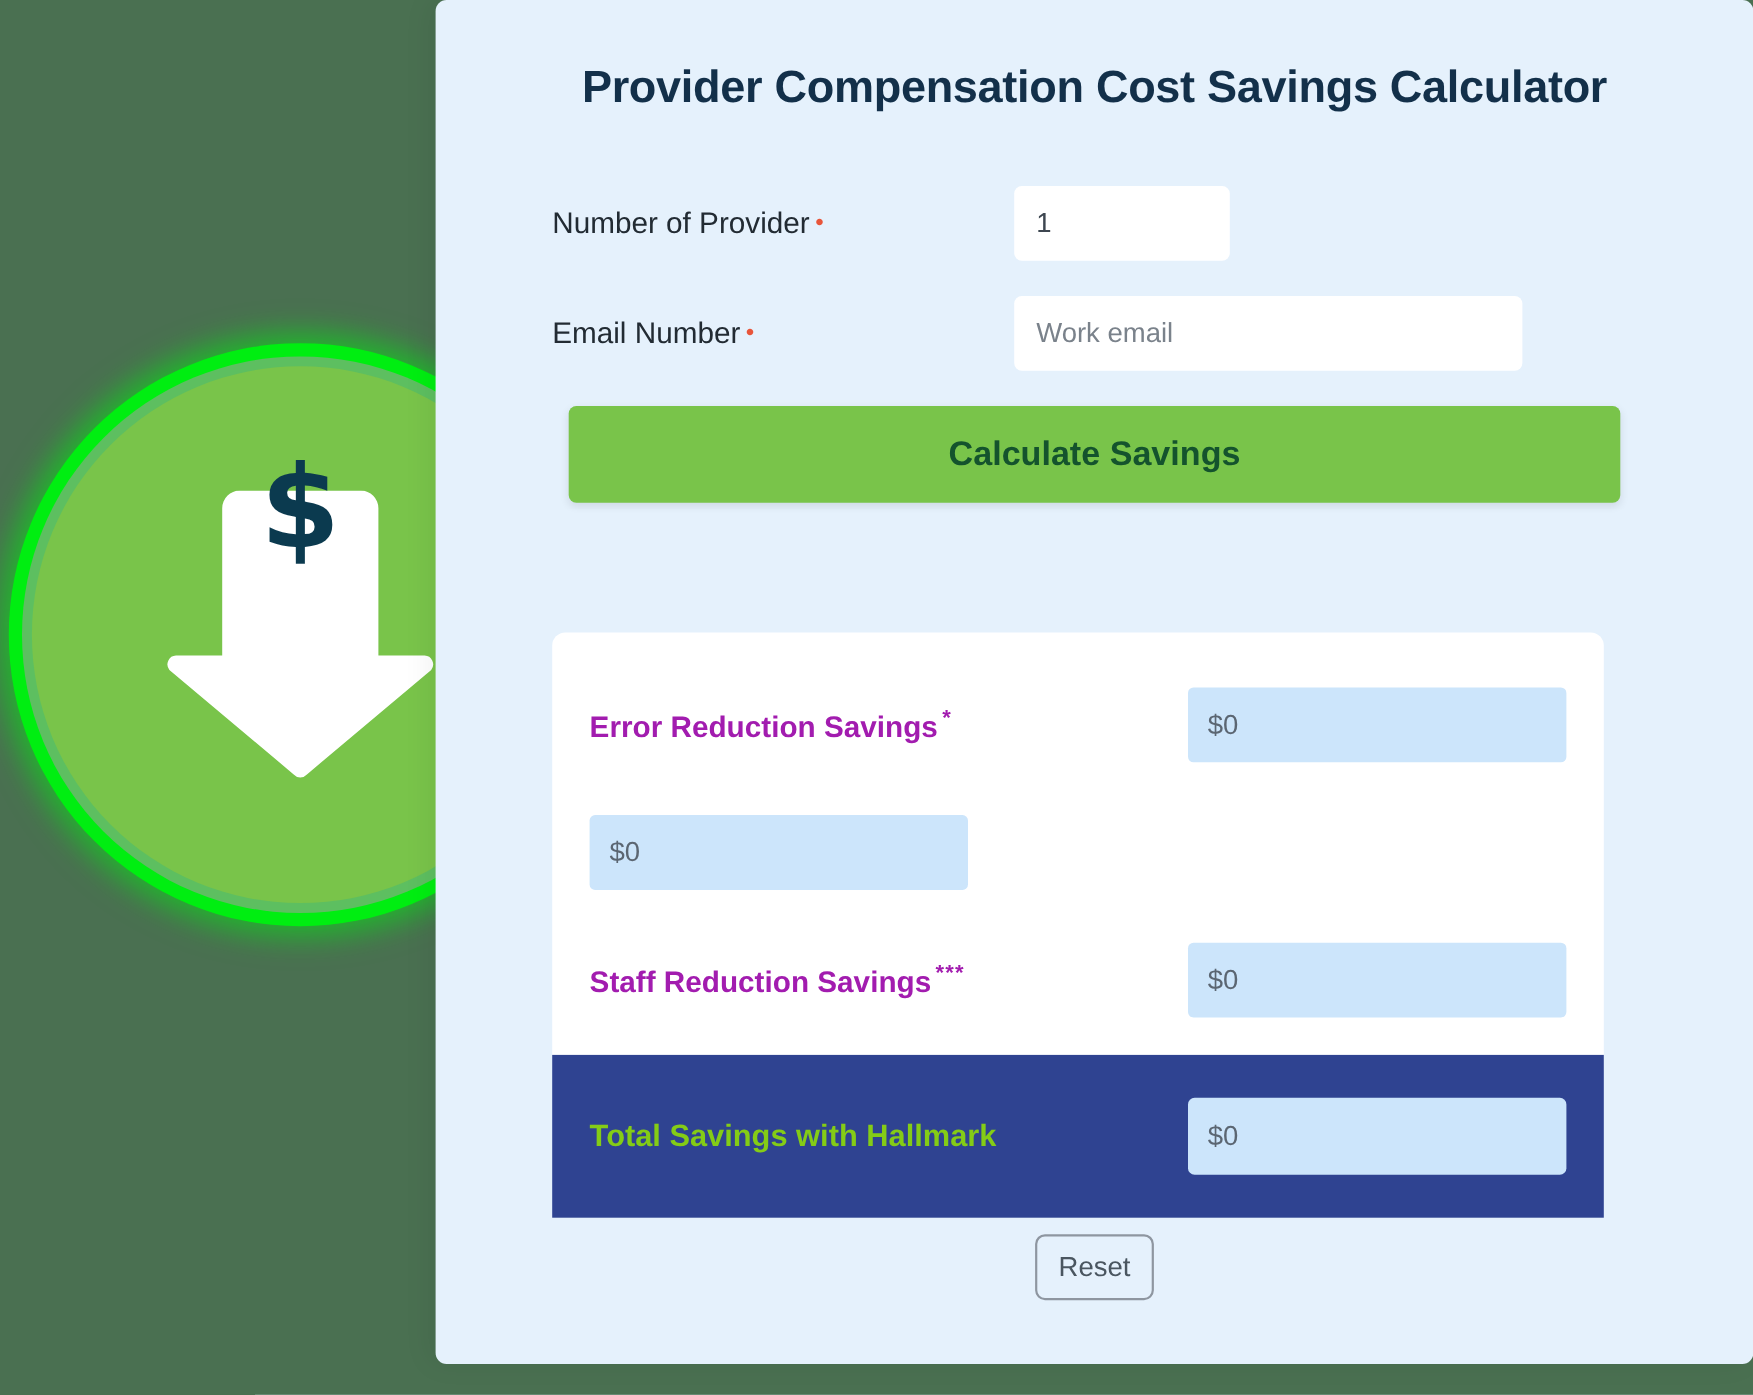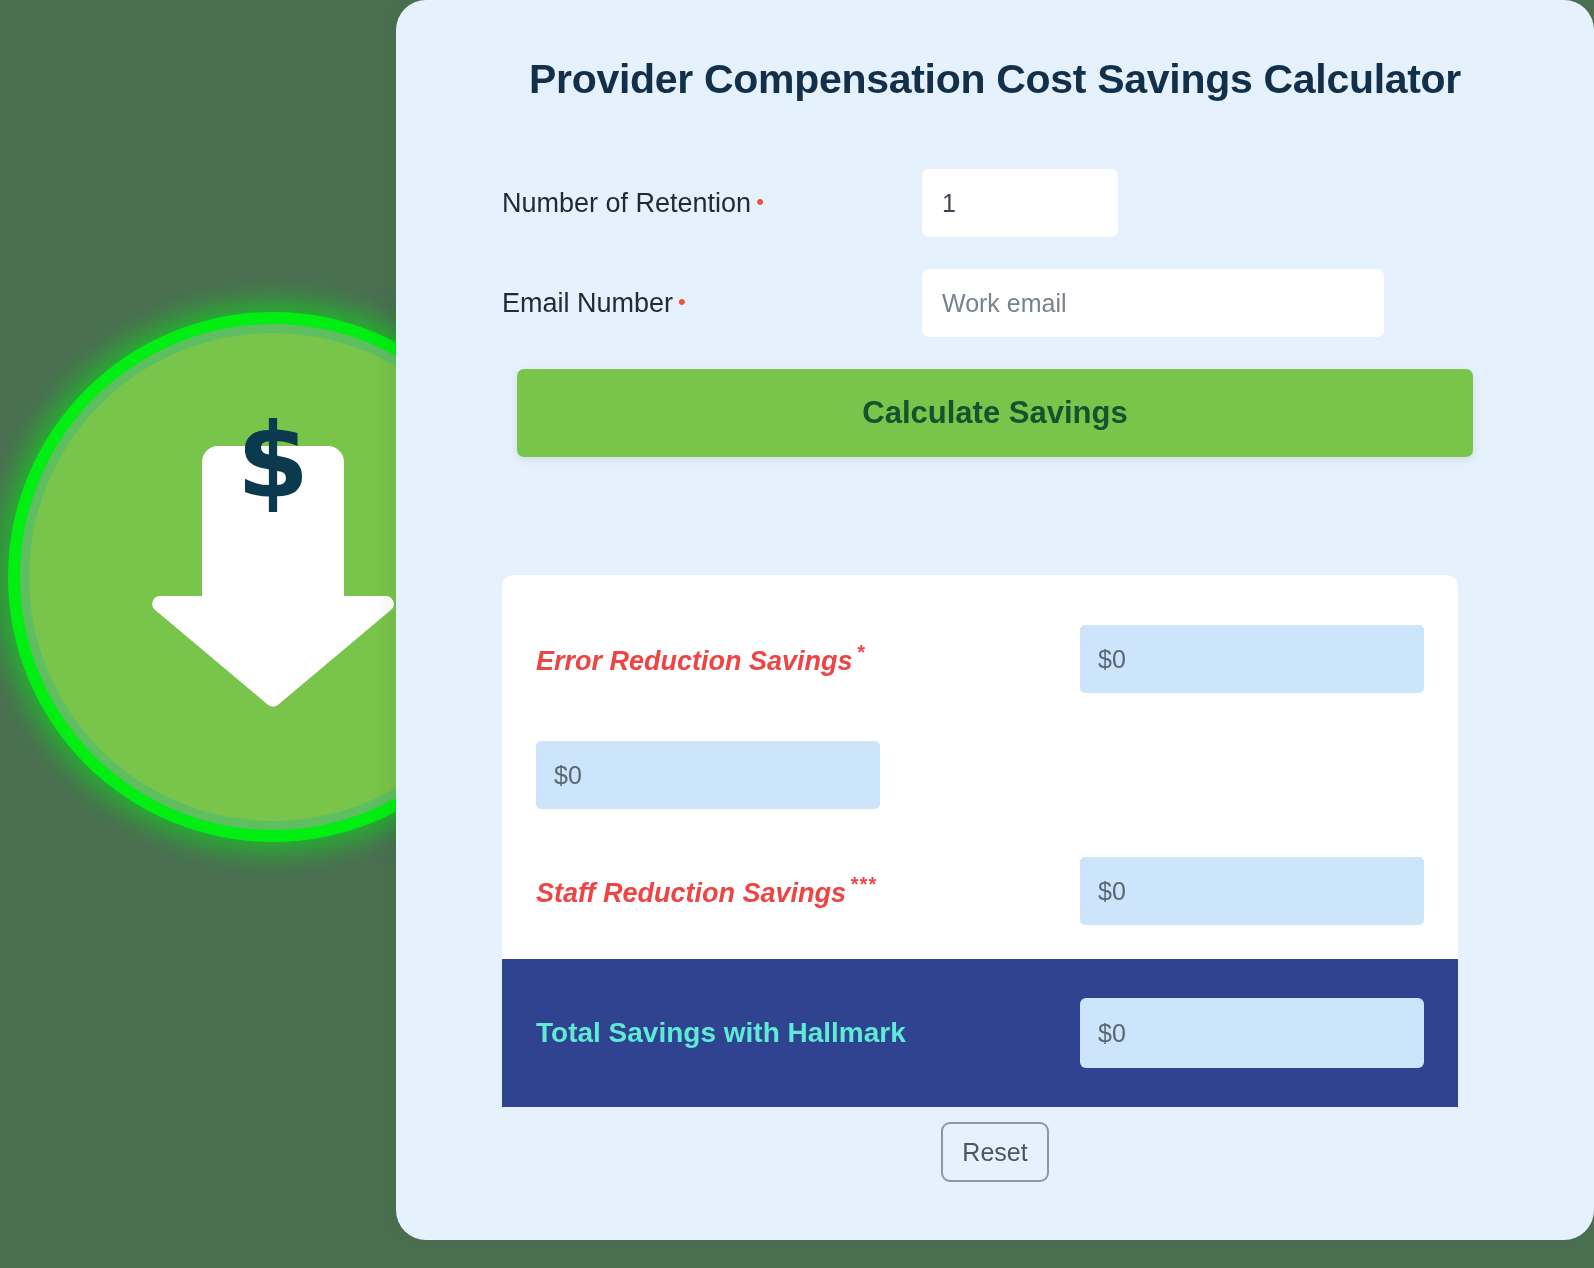--- a/index.html
+++ b/index.html
@@ -65,21 +65,21 @@
   }
 
   
   .card {
     position: absolute;
     left: 396px;
     top: 0px;
     width: 1198px;
     height: 1240px;
     background: #e5f1fc;
-    border-radius: 30px;
+    border-radius: 10px;
     z-index: 2;
     box-shadow: -6px 0 26px rgba(0, 0, 0, 0.06);
   }
 
   .card-title {
     margin: 0;
     padding-top: 56px;
     text-align: center;
     font-size: 41px;
     font-weight: bold;
@@ -155,25 +155,24 @@
     box-sizing: border-box;
   }
   .result-row {
     display: flex;
     align-items: center;
     padding: 0 34px;
     height: 116px;
   }
   .result-label {
     font-size: 27px;
-    color: #ef4444;
+    color: #a21caf;
     font-weight: bold;
     flex: 1;
     white-space: nowrap;
-    font-style: italic;
   }
   .foot-mark {
     font-size: 20px;
     vertical-align: 11px;
     margin-left: 4px;
     letter-spacing: 1px;
   }
   .result-field {
     width: 344px;
     height: 68px;
@@ -198,21 +197,21 @@
     background: #2f4391;
     display: flex;
     align-items: center;
     padding: 0 34px;
     box-sizing: border-box;
   }
   .total-label {
     flex: 1;
     font-size: 28px;
     font-weight: bold;
-    color: #5eead4;
+    color: #84cc16;
     white-space: nowrap;
   }
   .total-field {
     width: 344px;
     height: 70px;
     background: #cce5fb;
     border: none;
     border-radius: 6px;
     font-family: "Liberation Sans", sans-serif;
     font-size: 25px;
@@ -256,21 +255,21 @@
   </div>
 </div>
 
 <div class="card">
 
   <h1 class="card-title">Provider Compensation Cost Savings Calculator</h1>
 
   <div class="form-area">
 
     <div class="form-row">
-      <label class="form-label"><span>Number of Retention</span><span class="req-dot">•</span></label>
+      <label class="form-label"><span>Number of Provider</span><span class="req-dot">•</span></label>
       <input class="field field-providers" type="text" value="1" style="">
     </div>
 
     <div class="form-row">
       <label class="form-label"><span>Email Number</span><span class="req-dot">•</span></label>
       <input class="field field-email" type="text" placeholder="Work email" style="">
     </div>
 
   </div>
 

